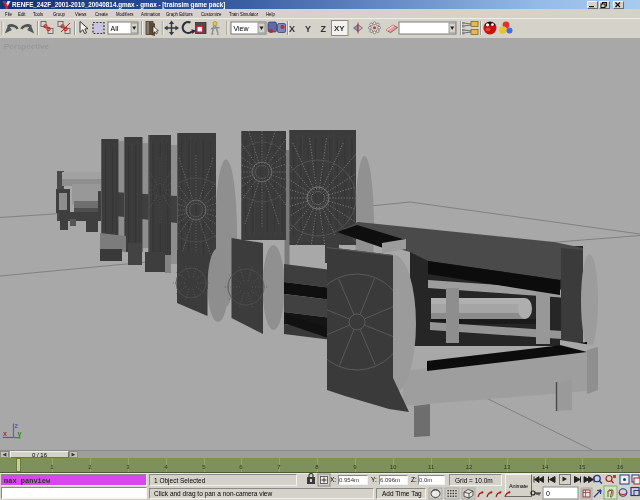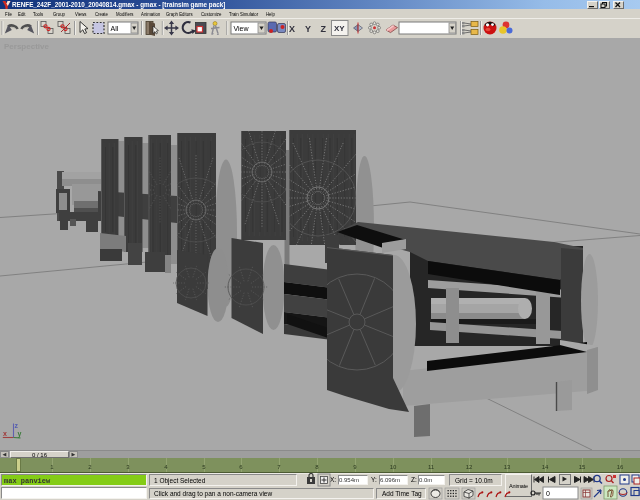--- a/index.html
+++ b/index.html
@@ -517,21 +517,21 @@
     <div class="tnum" style="left:545px">14</div>
     <div class="tick" style="left:582px"></div>
     <div class="tnum" style="left:582px">15</div>
     <div class="tick" style="left:620px"></div>
     <div class="tnum" style="left:620px">16</div>
     <div id="tmark"></div>
   </div>
 
 <div id="statusarea" class="abs">
     <div class="abs" style="left:0;top:-0.5px;width:640px;height:1px;background:#eceae5"></div>
- <div class="sunk" style="left:1px;top:1px;width:146px;height:12px;background:#84cc16">
+ <div class="sunk" style="left:1px;top:1px;width:146px;height:12px;background:#d946ef">
       <span class="stext" style="left:2px;top:2px;font-family:'Liberation Mono',monospace;font-size:7px;font-weight:bold;color:#333">max panview</span>
     </div>
  <div class="sunk" style="left:1px;top:14px;width:146px;height:12px;background:#fff"></div>
  <div class="sunk" style="left:149px;top:1px;width:148px;height:12px">
       <span class="stext" style="left:4px;top:2px">1 Object Selected</span>
     </div>
  <div class="sunk" style="left:149px;top:15px;width:225px;height:11px">
       <span class="stext" style="left:4px;top:1px">Click and drag to pan a non-camera view</span>
     </div>
  <div class="sunk" style="left:376px;top:15px;width:50px;height:11px">

